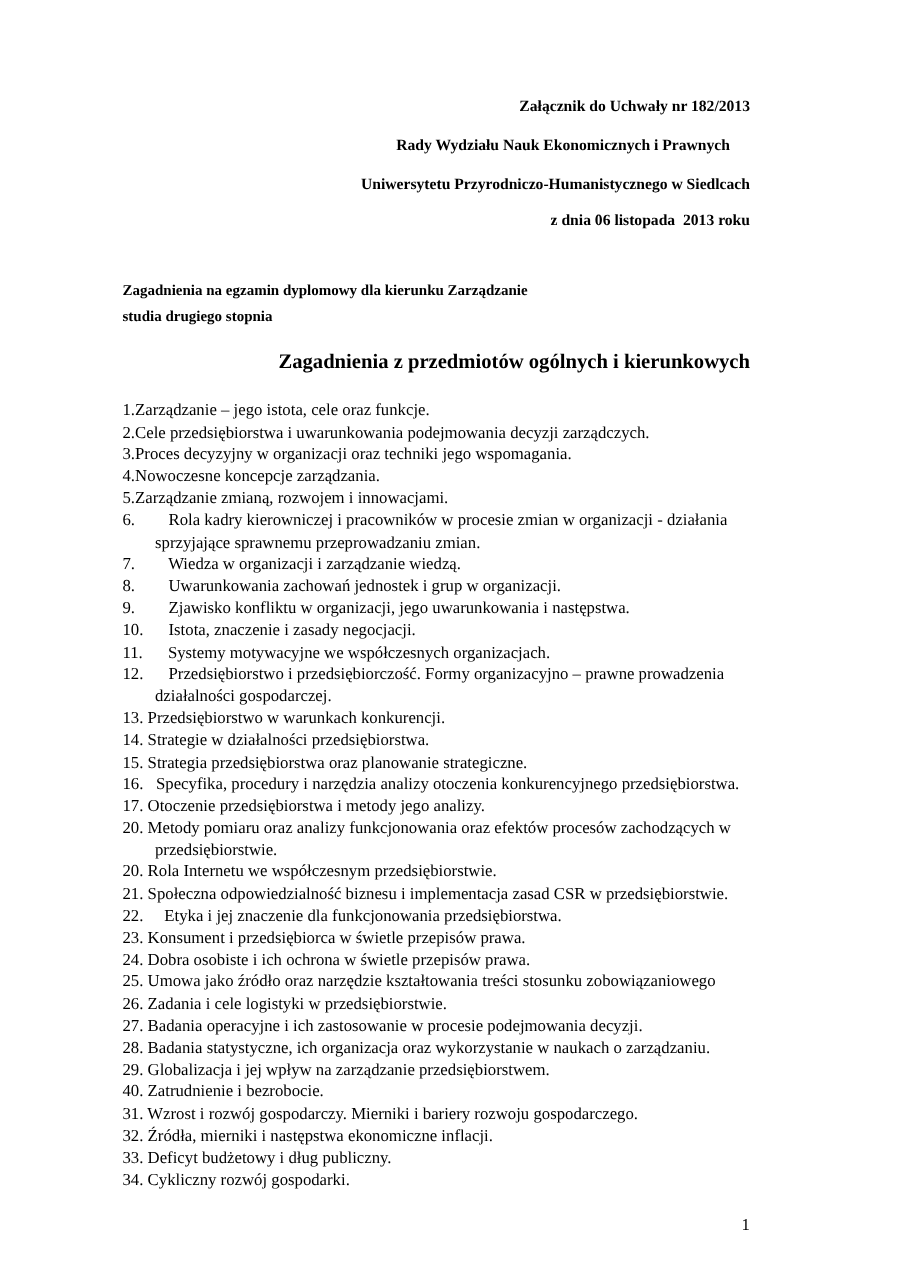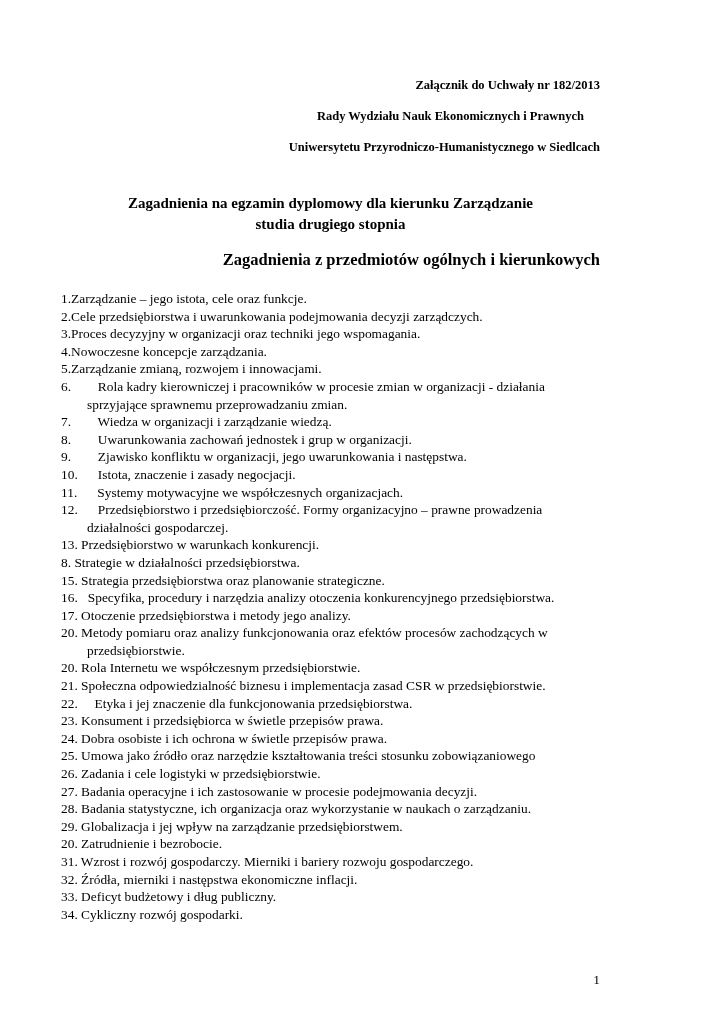--- a/index.html
+++ b/index.html
@@ -12,39 +12,38 @@
     height: 1024px;
     position: relative;
     color: #000000;
     font-family: "Liberation Serif", serif;
     overflow: hidden;
   }
   .page {
     box-sizing: border-box;
     width: 672px;
     height: 1024px;
-    padding: 78px 72px 0 61px;
+    padding: 78px 72px 0 98px;
     position: relative;
   }
   .doc-header {
     text-align: right;
     font-weight: bold;
     font-size: 12.5px;
     line-height: 15px;
   }
   .doc-header .hline { white-space: pre-wrap; }
   .doc-header .h1 { margin: 0 0 12px 0; }
   .doc-header .h2 { margin: 16px; }
   .doc-header .h3 { margin: 0; }
   .doc-header .h4 { margin: 14px 0 0 0; }
   .doc-title {
     margin-top: 38px;
-    text-align: center;
     font-weight: bold;
-    font-size: 15px;
+    font-size: 12px;
     line-height: 21px;
   }
   .doc-title p { margin: 0; }
   .section-heading {
     margin: 14px 0 0 0;
     font-weight: bold;
     font-size: 16.5px;
     line-height: 21px;
     text-align: right;
   }
@@ -69,20 +68,21 @@
 </style>
 </head>
 <body>
 
 <div class="page">
 
   <div class="doc-header">
     <p class="hline h1">Załącznik do Uchwały nr 182/2013</p>
     <p class="hline h2">Rady Wydziału Nauk Ekonomicznych i Prawnych</p>
     <p class="hline h3">Uniwersytetu Przyrodniczo-Humanistycznego w Siedlcach</p>
+    <p class="hline h4">z dnia 06 listopada  2013 roku</p>
   </div>
 
   <div class="doc-title">
     <p>Zagadnienia na egzamin dyplomowy dla kierunku Zarządzanie</p>
     <p>studia drugiego stopnia</p>
   </div>
 
   <p class="section-heading">Zagadnienia z przedmiotów ogólnych i kierunkowych</p>
 
   <div class="topic-list">
@@ -92,36 +92,36 @@
     <p class="li">4.Nowoczesne koncepcje zarządzania.</p>
     <p class="li">5.Zarządzanie zmianą, rozwojem i innowacjami.</p>
     <p class="li">6.        Rola kadry kierowniczej i pracowników w procesie zmian w organizacji - działania sprzyjające sprawnemu przeprowadzaniu zmian.</p>
     <p class="li">7.        Wiedza w organizacji i zarządzanie wiedzą.</p>
     <p class="li">8.        Uwarunkowania zachowań jednostek i grup w organizacji.</p>
     <p class="li">9.        Zjawisko konfliktu w organizacji, jego uwarunkowania i następstwa.</p>
     <p class="li">10.      Istota, znaczenie i zasady negocjacji.</p>
     <p class="li">11.      Systemy motywacyjne we współczesnych organizacjach.</p>
     <p class="li">12.      Przedsiębiorstwo i przedsiębiorczość. Formy organizacyjno – prawne prowadzenia działalności gospodarczej.</p>
     <p class="li">13. Przedsiębiorstwo w warunkach konkurencji.</p>
-    <p class="li">8. Strategie w działalności przedsiębiorstwa.</p>
+    <p class="li">14. Strategie w działalności przedsiębiorstwa.</p>
     <p class="li">15. Strategia przedsiębiorstwa oraz planowanie strategiczne.</p>
     <p class="li">16.   Specyfika, procedury i narzędzia analizy otoczenia konkurencyjnego przedsiębiorstwa.</p>
     <p class="li">17. Otoczenie przedsiębiorstwa i metody jego analizy.</p>
     <p class="li">20. Metody pomiaru oraz analizy funkcjonowania oraz efektów procesów zachodzących w przedsiębiorstwie.</p>
     <p class="li">20. Rola Internetu we współczesnym przedsiębiorstwie.</p>
     <p class="li">21. Społeczna odpowiedzialność biznesu i implementacja zasad CSR w przedsiębiorstwie.</p>
     <p class="li">22.     Etyka i jej znaczenie dla funkcjonowania przedsiębiorstwa.</p>
     <p class="li">23. Konsument i przedsiębiorca w świetle przepisów prawa.</p>
     <p class="li">24. Dobra osobiste i ich ochrona w świetle przepisów prawa.</p>
     <p class="li">25. Umowa jako źródło oraz narzędzie kształtowania treści stosunku zobowiązaniowego</p>
     <p class="li">26. Zadania i cele logistyki w przedsiębiorstwie.</p>
     <p class="li">27. Badania operacyjne i ich zastosowanie w procesie podejmowania decyzji.</p>
     <p class="li">28. Badania statystyczne, ich organizacja oraz wykorzystanie w naukach o zarządzaniu.</p>
     <p class="li">29. Globalizacja i jej wpływ na zarządzanie przedsiębiorstwem.</p>
-    <p class="li">20. Zatrudnienie i bezrobocie.</p>
+    <p class="li">40. Zatrudnienie i bezrobocie.</p>
     <p class="li">31. Wzrost i rozwój gospodarczy. Mierniki i bariery rozwoju gospodarczego.</p>
     <p class="li">32. Źródła, mierniki i następstwa ekonomiczne inflacji.</p>
     <p class="li">33. Deficyt budżetowy i dług publiczny.</p>
     <p class="li">34. Cykliczny rozwój gospodarki.</p>
   </div>
 
   <div class="page-number">1</div>
 
 </div>
 

